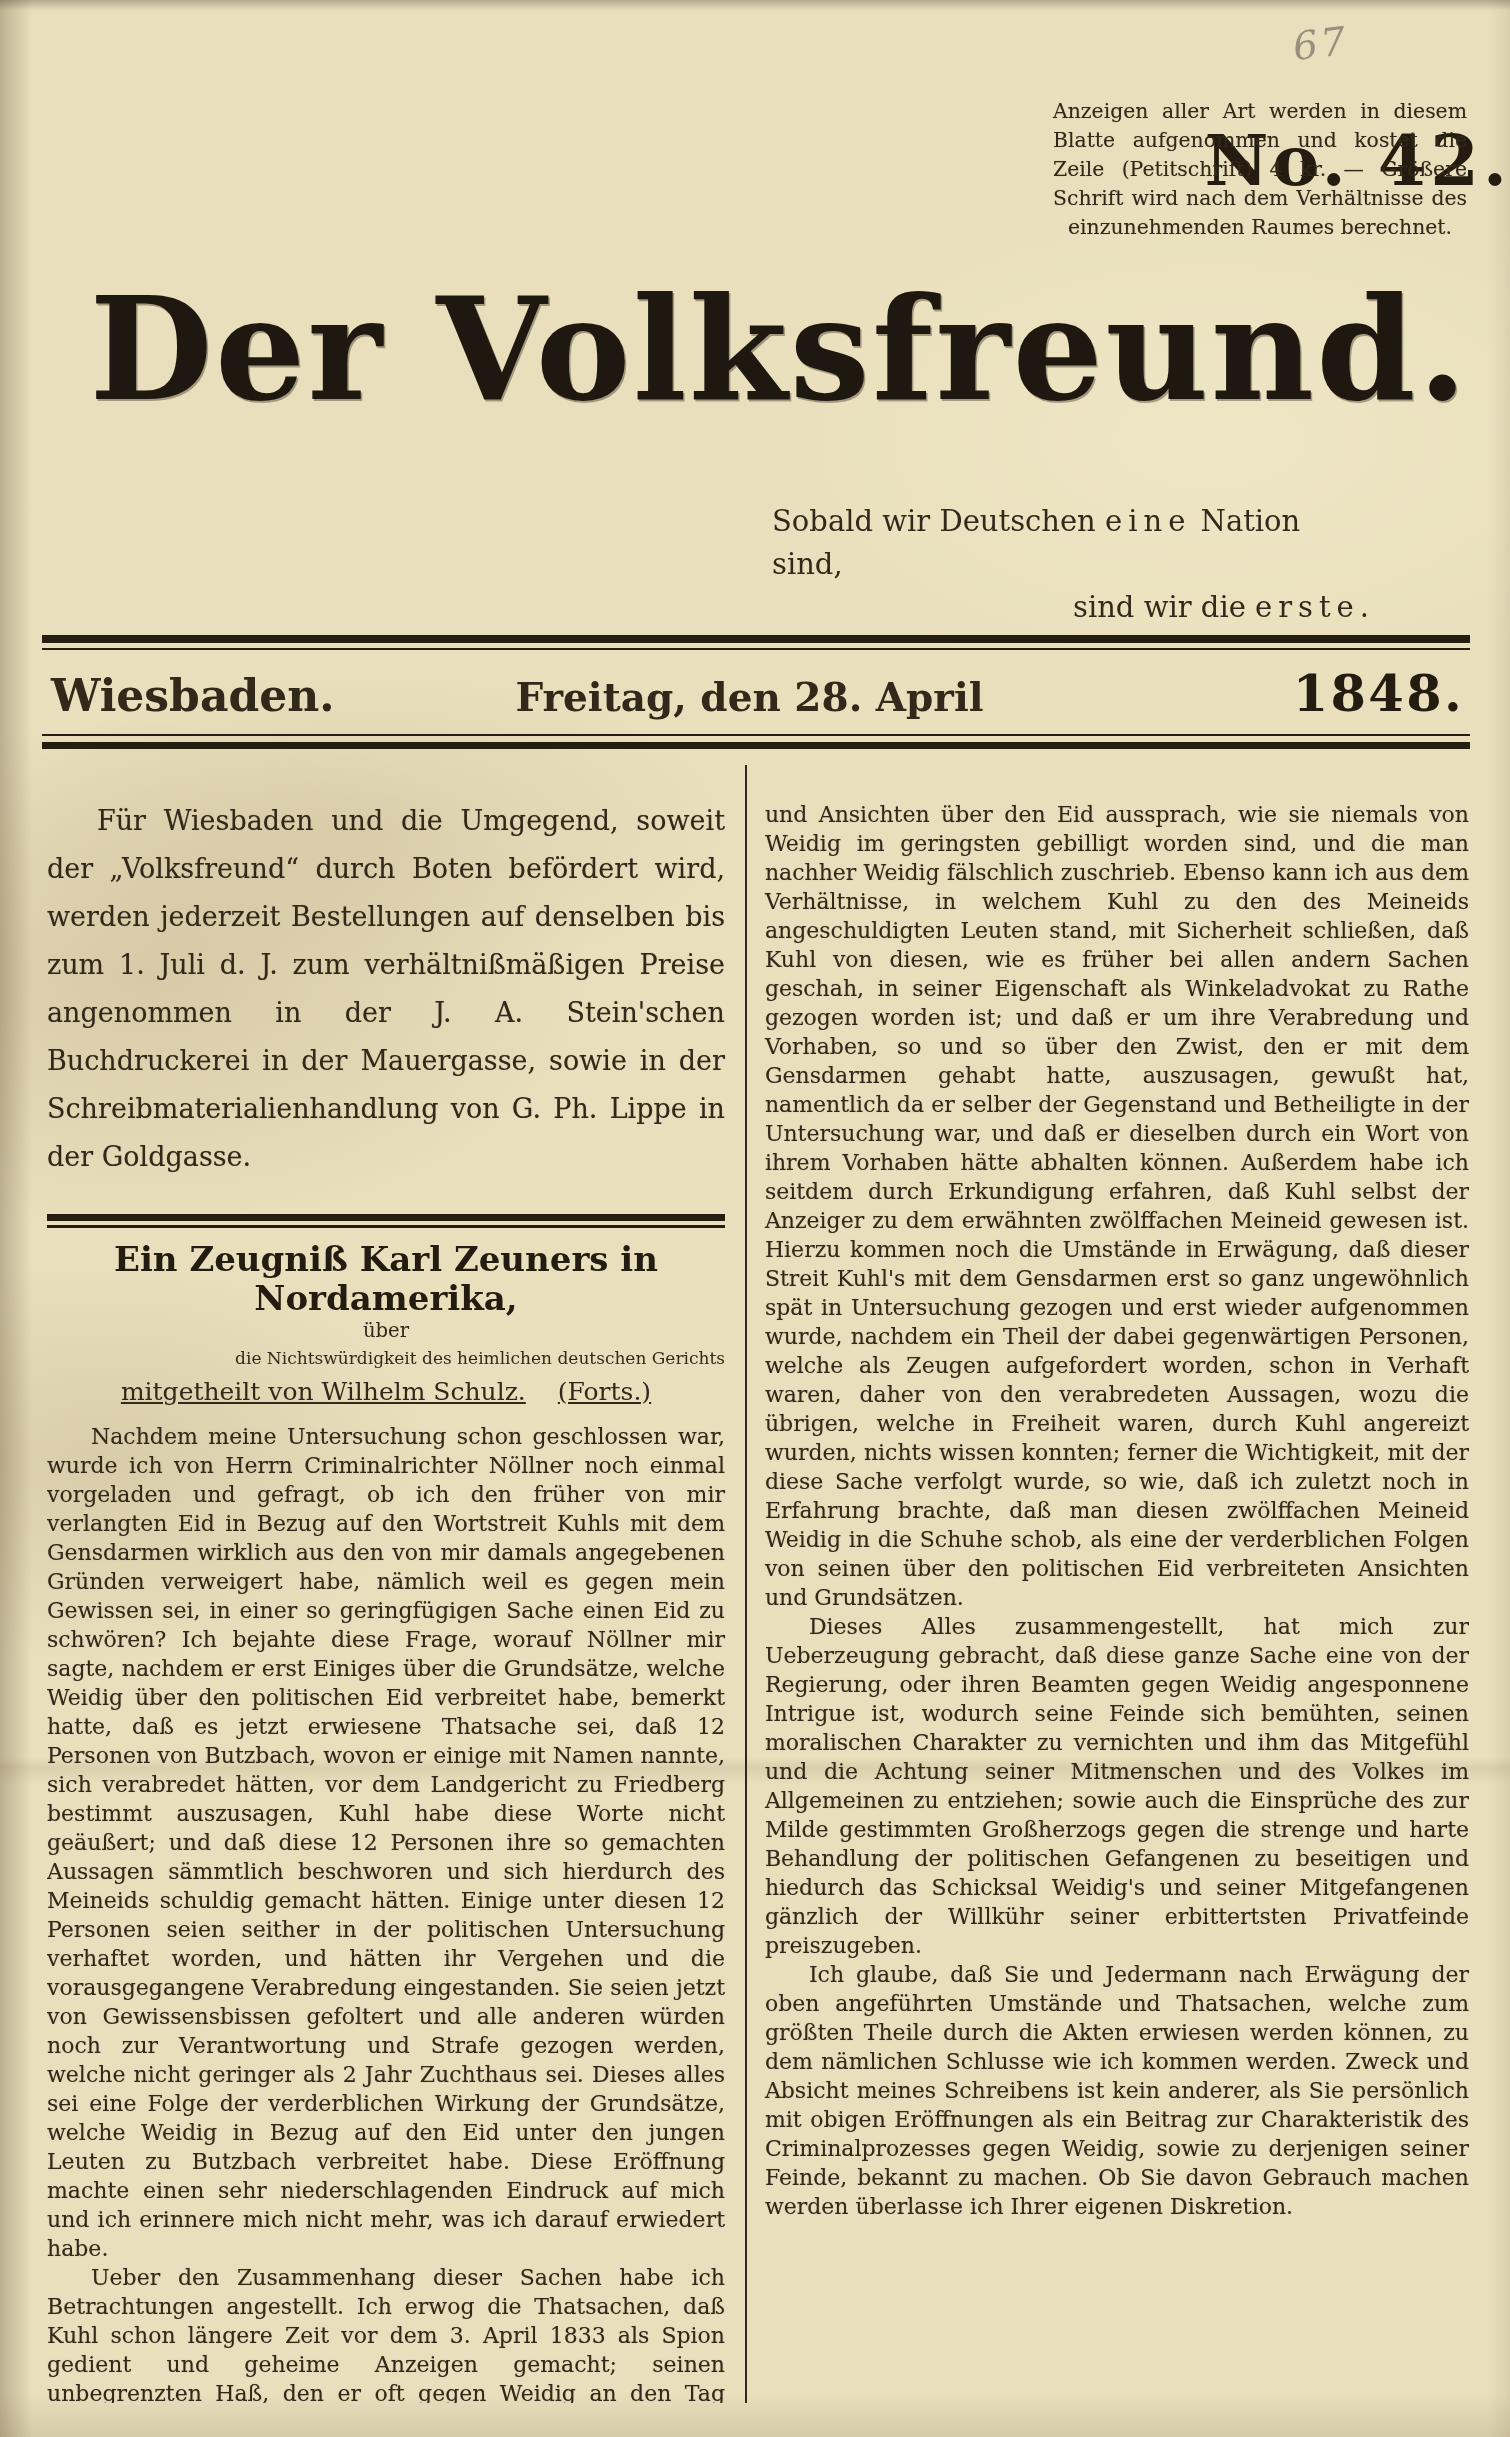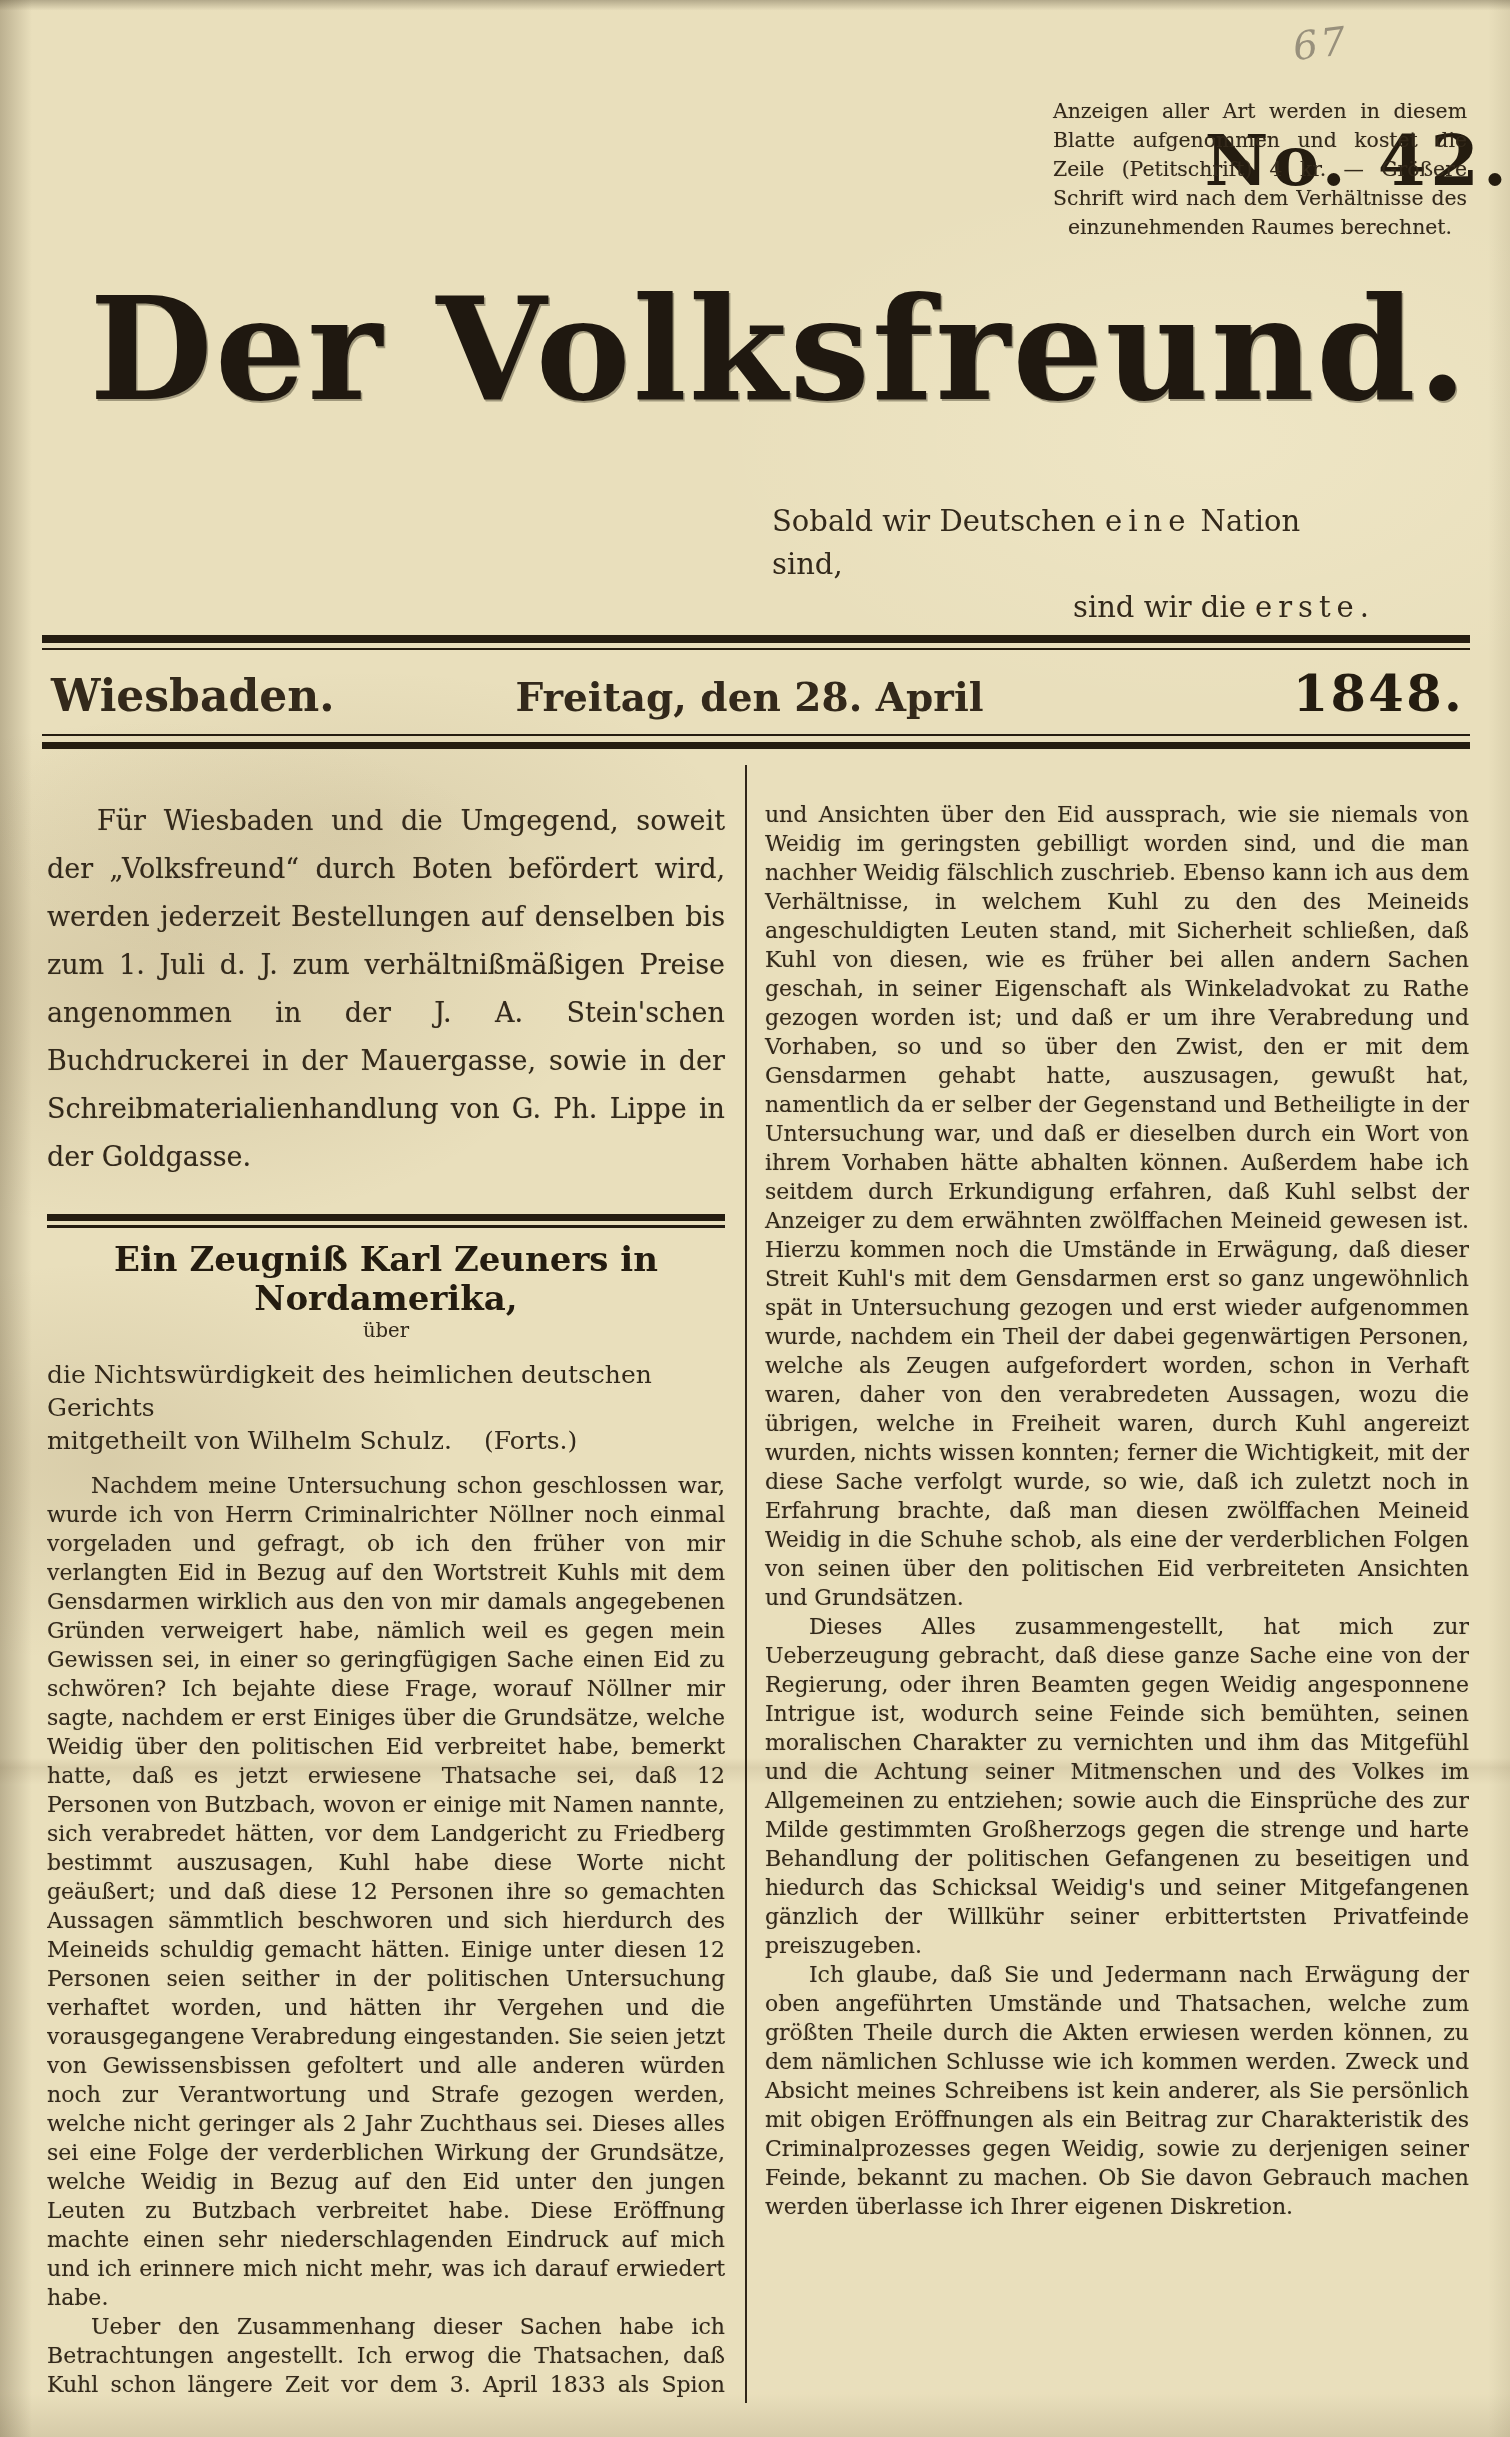--- a/index.html
+++ b/index.html
@@ -98,22 +98,22 @@
     text-shadow:0 0 0.8px rgba(60,45,25,.35);
   }
   .article-rule{margin-top:33px;}
   .article-rule .thick{height:6.8px;background:#251d10;}
   .article-rule .thin{height:2.3px;background:#251d10;margin-top:4.5px;}
   .article-title{
     margin-top:12px;font-size:34px;font-weight:700;line-height:39px;
     text-align:center;color:#241c10;
   }
   .article-over{font-size:19.6px;text-align:center;margin-top:1.5px;}
-  .article-sub{font-size:25px;text-align:left;margin-top:16px;line-height:33px;}
-  .article-byline{font-size:25px;text-align:left;margin-top:1.5px;}
+  .article-sub{font-size:17px;text-align:right;margin-top:0;line-height:33px;}
+  .article-byline{font-size:25px;text-align:center;margin-top:1.5px;text-decoration:underline;}
   .article-byline .forts{margin-left:32px;}
   .col-left .body-text{margin-top:16.6px;}
   .col-right .body-text{margin-top:35px;}
   .mb{margin-bottom:0;}
 </style>
 </head>
 <body>
 
 <div class="page">
 

